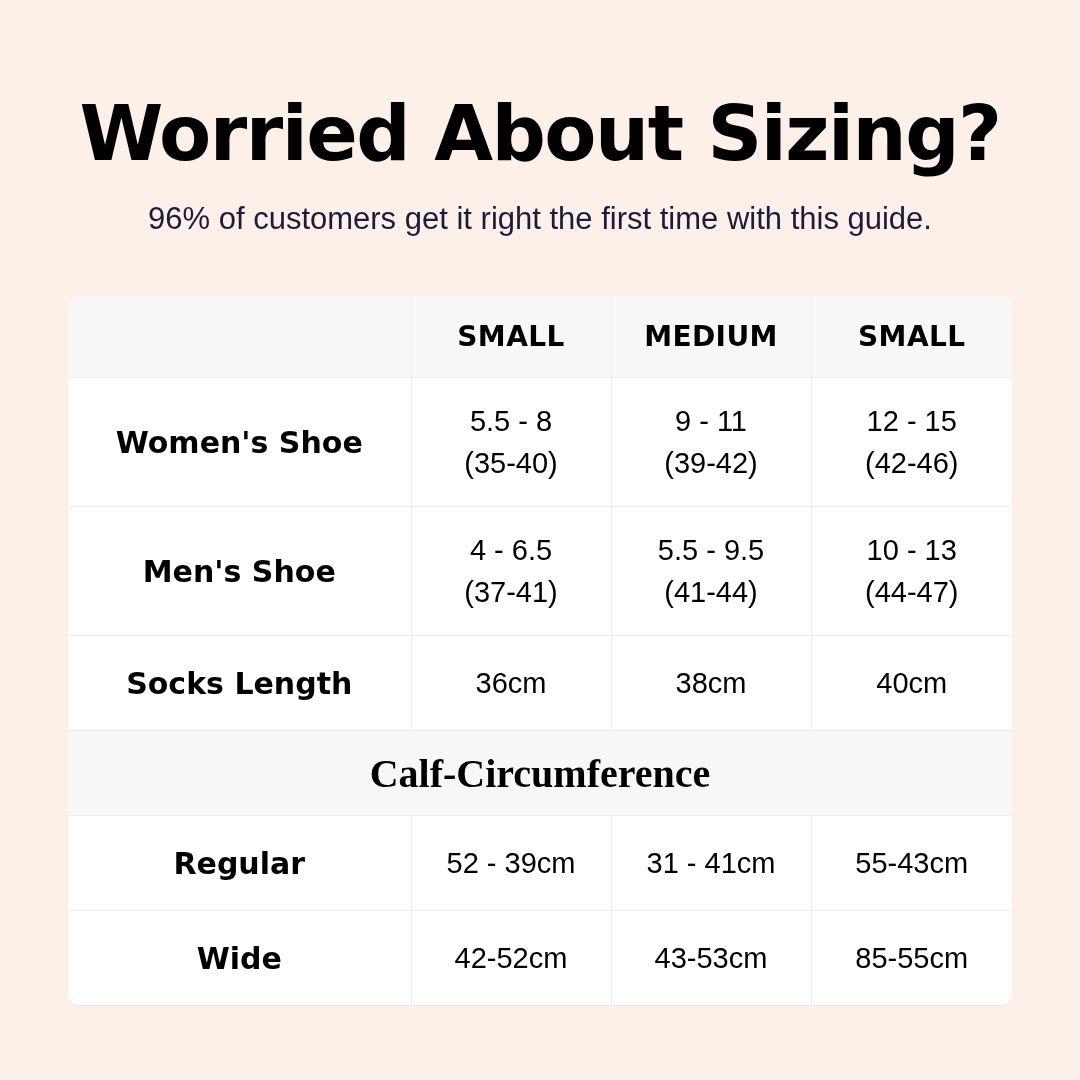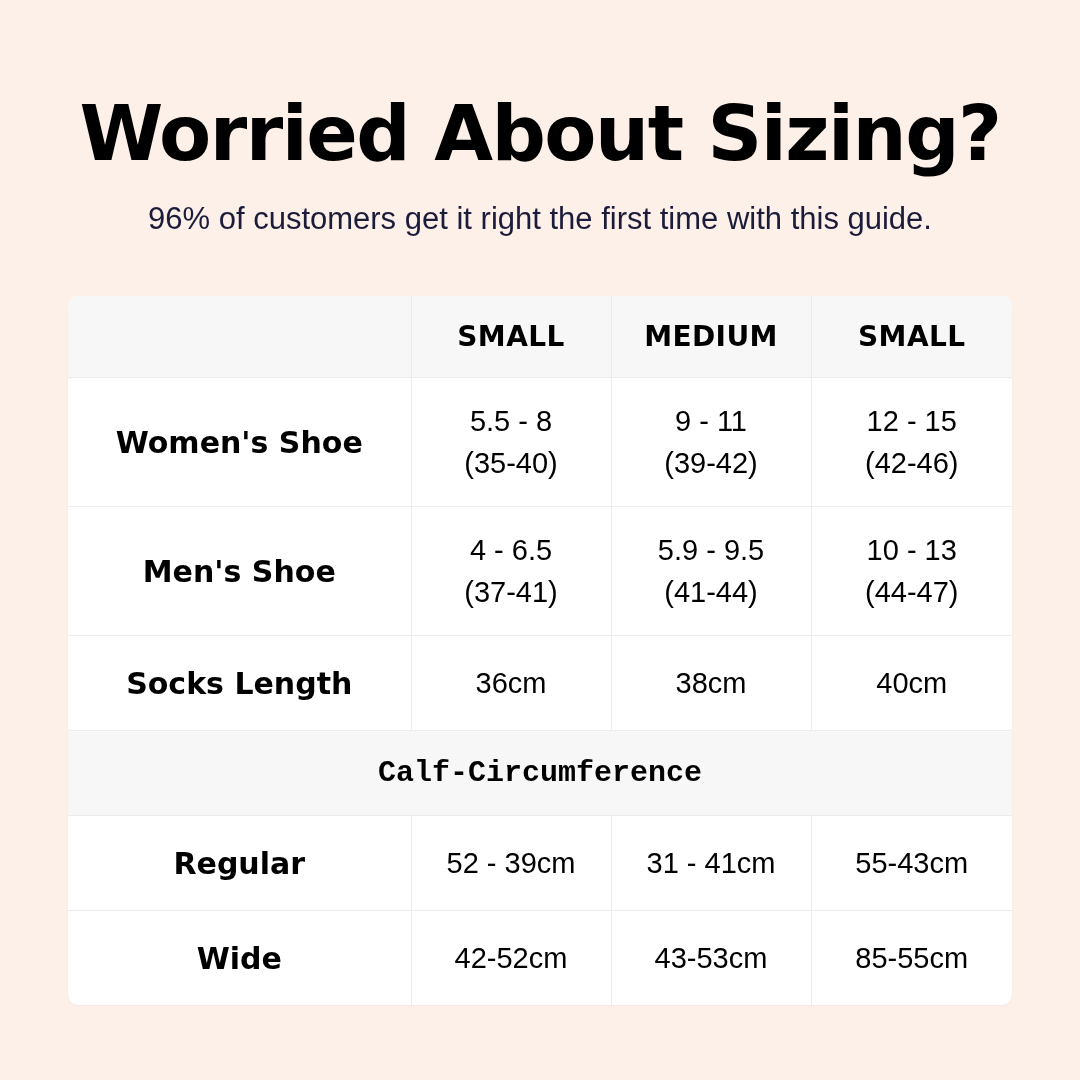--- a/index.html
+++ b/index.html
@@ -93,23 +93,23 @@
     font-weight: 400;
     line-height: 1.45;
     font-family: "Liberation Sans", sans-serif;
   }
   tr.two-line td { height: 126px; }
   tr.one-line td { height: 92px; }
 
   tr.section td {
     background: #f7f7f7;
     height: 82px;
-    font-size: 30px;
-    font-weight: 700;
-    font-family: Liberation Mono, monospace;
+    font-size: 40px;
+    font-weight: 700;
+    font-family: Liberation Serif, serif;
     border-right: none;
   }
   tr.last td { border-bottom: none; }
   .val-main { display: block; }
   .val-sub { display: block; }
 </style>
 </head>
 <body>
 
 <div class="page">
@@ -151,21 +151,21 @@
           </td>
         </tr>
 
         <tr class="two-line">
           <td class="rowlabel">Men's Shoe</td>
           <td class="value">
             <span class="val-main">4 - 6.5</span>
             <span class="val-sub">(37-41)</span>
           </td>
           <td class="value">
-            <span class="val-main">5.9 - 9.5</span>
+            <span class="val-main">5.5 - 9.5</span>
             <span class="val-sub">(41-44)</span>
           </td>
           <td class="value">
             <span class="val-main">10 - 13</span>
             <span class="val-sub">(44-47)</span>
           </td>
         </tr>
 
         <tr class="one-line">
           <td class="rowlabel">Socks Length</td>

